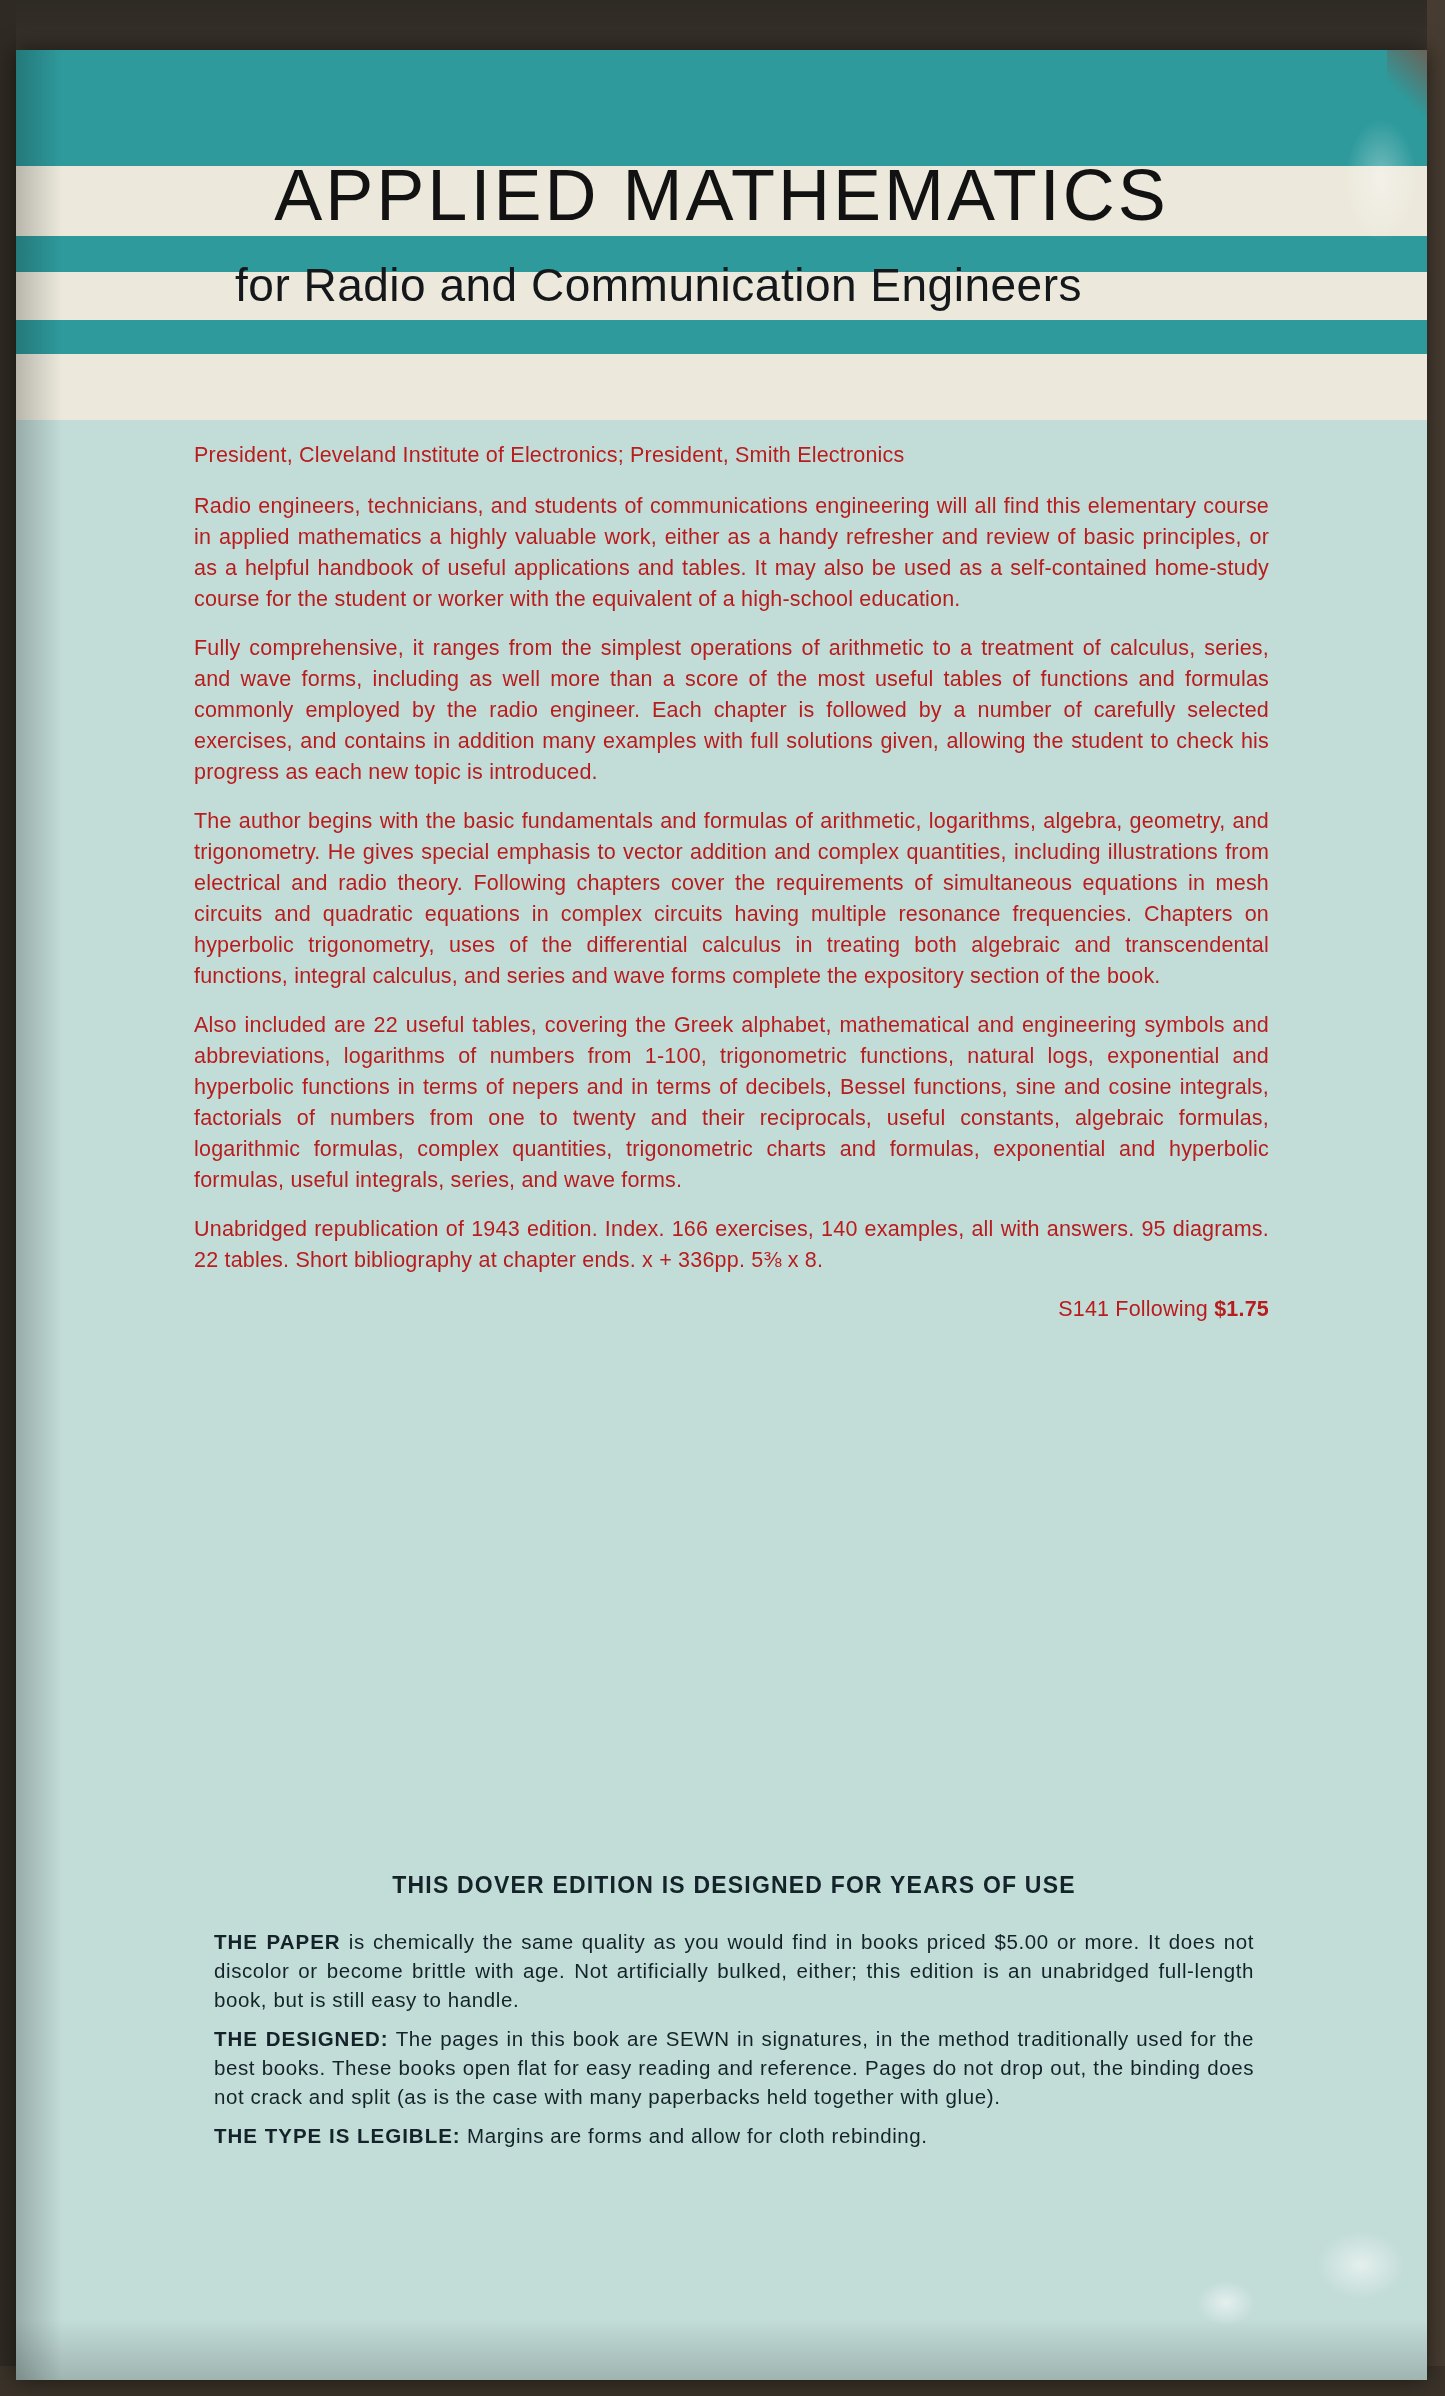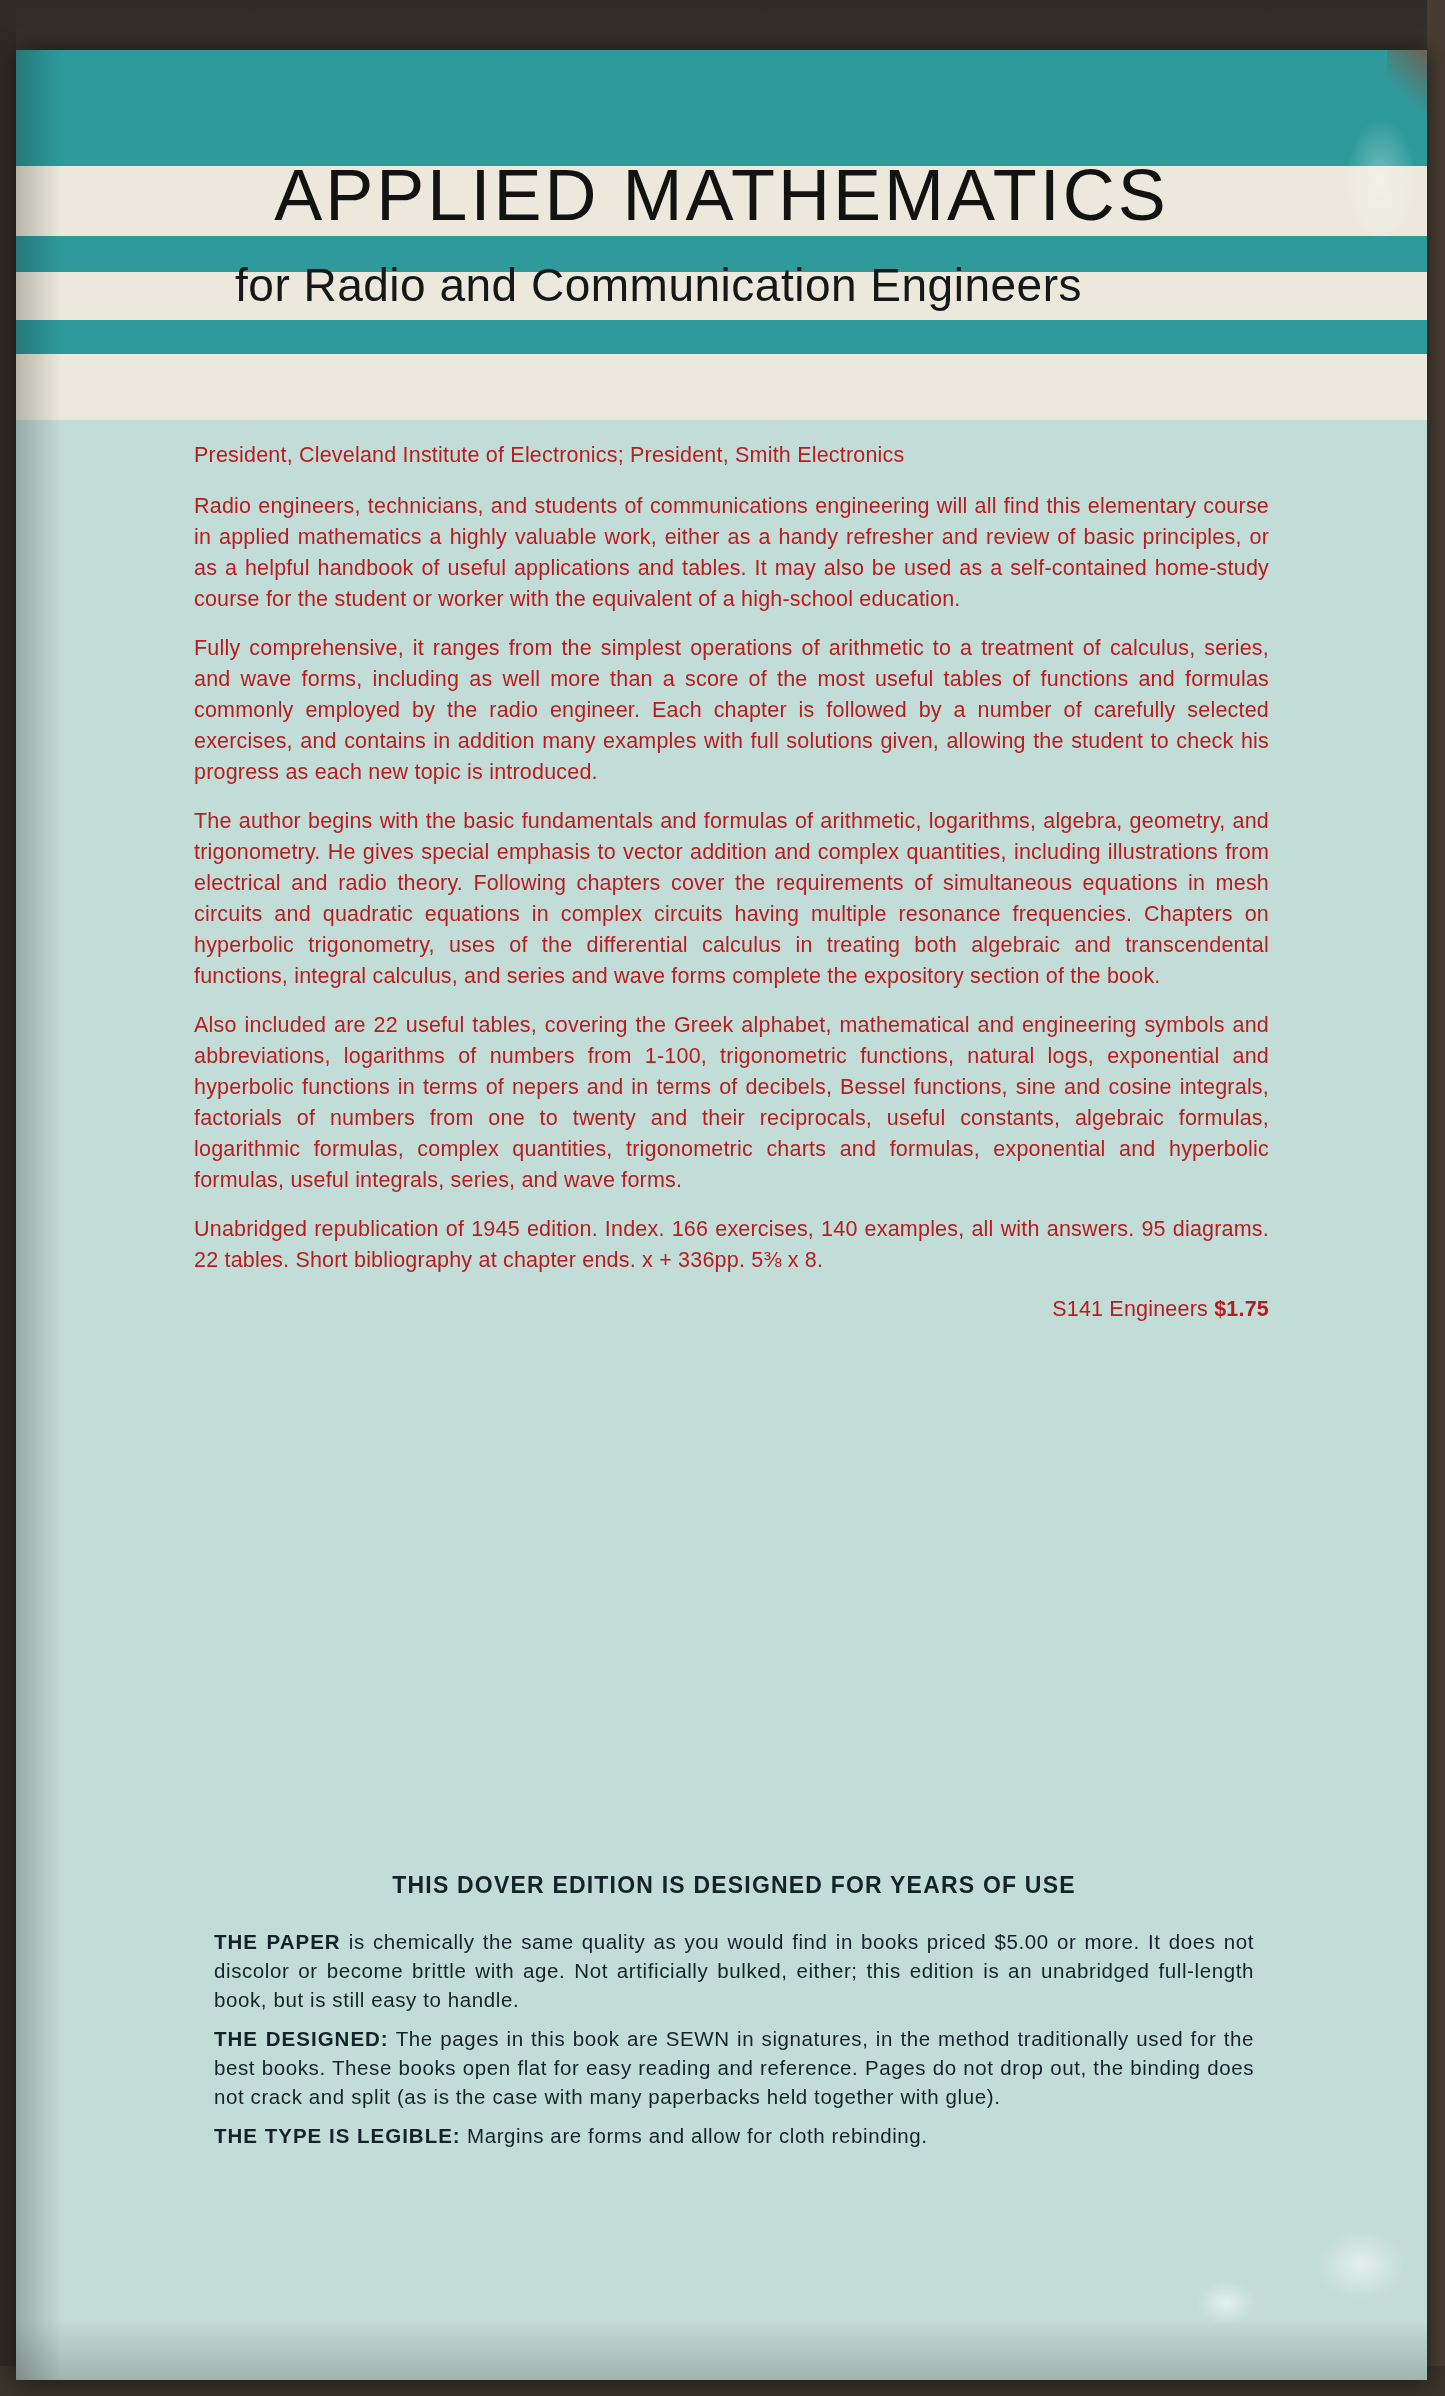--- a/index.html
+++ b/index.html
@@ -219,23 +219,23 @@
     <div class="title-sub">for Radio and Communication Engineers</div>
 
     <div class="body-area"></div>
 
     <div class="blurb">
       <p class="credits">President, Cleveland Institute of Electronics;   President, Smith Electronics</p>
       <p>Radio engineers, technicians, and students of communications engineering will all find this elementary course in applied mathematics a highly valuable work, either as a handy refresher and review of basic principles, or as a helpful handbook of useful applications and tables. It may also be used as a self-contained home-study course for the student or worker with the equivalent of a high-school education.</p>
       <p>Fully comprehensive, it ranges from the simplest operations of arithmetic to a treatment of calculus, series, and wave forms, including as well more than a score of the most useful tables of functions and formulas commonly employed by the radio engineer. Each chapter is followed by a number of carefully selected exercises, and contains in addition many examples with full solutions given, allowing the student to check his progress as each new topic is introduced.</p>
       <p>The author begins with the basic fundamentals and formulas of arithmetic, logarithms, algebra, geometry, and trigonometry. He gives special emphasis to vector addition and complex quantities, including illustrations from electrical and radio theory. Following chapters cover the requirements of simultaneous equations in mesh circuits and quadratic equations in complex circuits having multiple resonance frequencies. Chapters on hyperbolic trigonometry, uses of the differential calculus in treating both algebraic and transcendental functions, integral calculus, and series and wave forms complete the expository section of the book.</p>
       <p>Also included are 22 useful tables, covering the Greek alphabet, mathematical and engineering symbols and abbreviations, logarithms of numbers from 1-100, trigonometric functions, natural logs, exponential and hyperbolic functions in terms of nepers and in terms of decibels, Bessel functions, sine and cosine integrals, factorials of numbers from one to twenty and their reciprocals, useful constants, algebraic formulas, logarithmic formulas, complex quantities, trigonometric charts and formulas, exponential and hyperbolic formulas, useful integrals, series, and wave forms.</p>
-      <p>Unabridged republication of 1945 edition. Index. 166 exercises, 140 examples, all with answers. 95 diagrams. 22 tables. Short bibliography at chapter ends. x + 336pp. 5⅜ x 8.</p>
+      <p>Unabridged republication of 1943 edition. Index. 166 exercises, 140 examples, all with answers. 95 diagrams. 22 tables. Short bibliography at chapter ends. x + 336pp. 5⅜ x 8.</p>
       <p class="price-line">
-        <span>S141 Engineers</span>
+        <span>S141 Following</span>
         <b>$1.75</b>
       </p>
     </div>
 
     <div class="dover">
       <h3>THIS DOVER EDITION IS DESIGNED FOR YEARS OF USE</h3>
       <p>
         <b>THE PAPER</b><span> is chemically the same quality as you would find in books priced $5.00 or more. It does not discolor or become brittle with age. Not artificially bulked, either; this edition is an unabridged full-length book, but is still easy to handle.</span>
       </p>
       <p>

